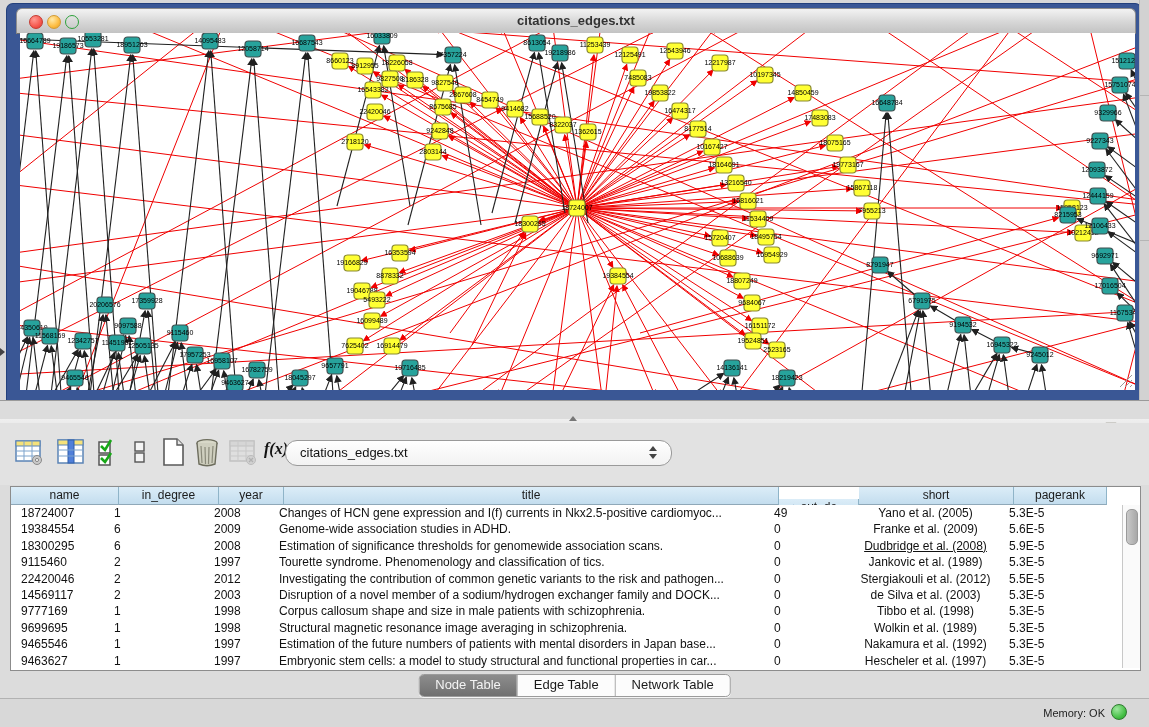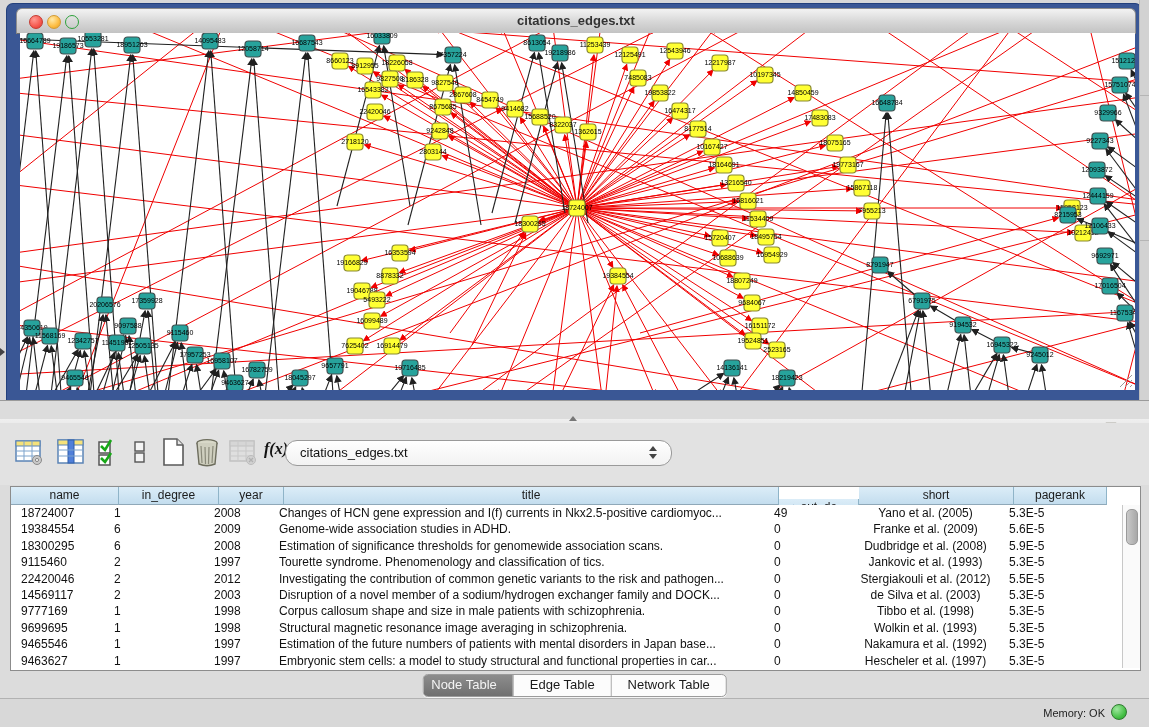--- a/index.html
+++ b/index.html
@@ -58,21 +58,21 @@
   .gcell.c0{padding-left:10px;}
   .gcell.c5{text-align:center;}
   .vscroll{position:absolute;right:0;top:18px;width:17px;height:163px;background:#fafafa;border-left:1px solid #c8c8c8;}
   .vthumb{position:absolute;left:3px;top:4px;width:10px;height:34px;border-radius:5px;
      background:linear-gradient(90deg,#c9c9c9,#a8a8a8);border:1px solid #9a9a9a;cursor:pointer;}
   
   .tabs{position:absolute;left:50%;top:273px;transform:translateX(-50%);height:21px;display:flex;
      border:1px solid #9b9b9b;border-radius:5px;overflow:hidden;background:#fcfcfc;box-shadow:0 1px 0 rgba(255,255,255,.7);}
   .tab{font-size:13px;line-height:20px;padding:0 16px;color:#1a1a1a;border-right:1px solid #ababab;cursor:pointer;}
   .tab:last-child{border-right:none;}
-  .tab.sel{background:linear-gradient(#8d8d8d,#707070);color:#f4f4f4;padding-left:8px;}
+  .tab.sel{background:linear-gradient(#8d8d8d,#707070);color:#f4f4f4;}
   
   .statusbar{position:absolute;left:0;top:297px;width:100%;height:30px;background:#d8d8d8;border-top:1px solid #b2b2b2;}
   .mem-label{position:absolute;right:44px;top:8px;font-size:11px;color:#222;}
   .mem-dot{position:absolute;right:22px;top:5px;width:14px;height:14px;border-radius:50%;
      background:radial-gradient(circle at 35% 30%,#9fe89f,#43be43 65%,#2f9a33);border:1px solid #2f7a2f;}
 </style>
 </head>
 <body>
 
 <div class="desktop">
@@ -651,30 +651,30 @@
           <div class="gcell c4" style="width: 80px;">0</div>
           <div class="gcell c5" style="width: 155px;">Franke et al. (2009)</div>
           <div class="gcell c6" style="width: 93px;">5.6E-5</div>
         </div>
         <div class="grow">
           <div class="gcell c0" style="width: 95px;">18300295</div>
           <div class="gcell c1" style="width: 100px;">6</div>
           <div class="gcell c2" style="width: 65px;">2008</div>
           <div class="gcell c3" style="width: 495px;">Estimation of significance thresholds for genomewide association scans.</div>
           <div class="gcell c4" style="width: 80px;">0</div>
-          <div class="gcell c5" style="width: 155px;">Dudbridge et al. (2008)</div>
+          <div class="gcell c5" style="width: 155px; text-decoration: underline;">Dudbridge et al. (2008)</div>
           <div class="gcell c6" style="width: 93px;">5.9E-5</div>
         </div>
         <div class="grow">
           <div class="gcell c0" style="width: 95px;">9115460</div>
           <div class="gcell c1" style="width: 100px;">2</div>
           <div class="gcell c2" style="width: 65px;">1997</div>
           <div class="gcell c3" style="width: 495px;">Tourette syndrome. Phenomenology and classification of tics.</div>
           <div class="gcell c4" style="width: 80px;">0</div>
-          <div class="gcell c5" style="width: 155px;">Jankovic et al. (1993)</div>
+          <div class="gcell c5" style="width: 155px;">Jankovic et al. (1989)</div>
           <div class="gcell c6" style="width: 93px;">5.3E-5</div>
         </div>
         <div class="grow">
           <div class="gcell c0" style="width: 95px;">22420046</div>
           <div class="gcell c1" style="width: 100px;">2</div>
           <div class="gcell c2" style="width: 65px;">2012</div>
           <div class="gcell c3" style="width: 495px;">Investigating the contribution of common genetic variants to the risk and pathogen...</div>
           <div class="gcell c4" style="width: 80px;">0</div>
           <div class="gcell c5" style="width: 155px;">Stergiakouli et al. (2012)</div>
           <div class="gcell c6" style="width: 93px;">5.5E-5</div>
@@ -696,21 +696,21 @@
           <div class="gcell c4" style="width: 80px;">0</div>
           <div class="gcell c5" style="width: 155px;">Tibbo et al. (1998)</div>
           <div class="gcell c6" style="width: 93px;">5.3E-5</div>
         </div>
         <div class="grow">
           <div class="gcell c0" style="width: 95px;">9699695</div>
           <div class="gcell c1" style="width: 100px;">1</div>
           <div class="gcell c2" style="width: 65px;">1998</div>
           <div class="gcell c3" style="width: 495px;">Structural magnetic resonance image averaging in schizophrenia.</div>
           <div class="gcell c4" style="width: 80px;">0</div>
-          <div class="gcell c5" style="width: 155px;">Wolkin et al. (1993)</div>
+          <div class="gcell c5" style="width: 155px;">Wolkin et al. (1989)</div>
           <div class="gcell c6" style="width: 93px;">5.3E-5</div>
         </div>
         <div class="grow">
           <div class="gcell c0" style="width: 95px;">9465546</div>
           <div class="gcell c1" style="width: 100px;">1</div>
           <div class="gcell c2" style="width: 65px;">1997</div>
           <div class="gcell c3" style="width: 495px;">Estimation of the future numbers of patients with mental disorders in Japan base...</div>
           <div class="gcell c4" style="width: 80px;">0</div>
           <div class="gcell c5" style="width: 155px;">Nakamura et al. (1992)</div>
           <div class="gcell c6" style="width: 93px;">5.3E-5</div>

